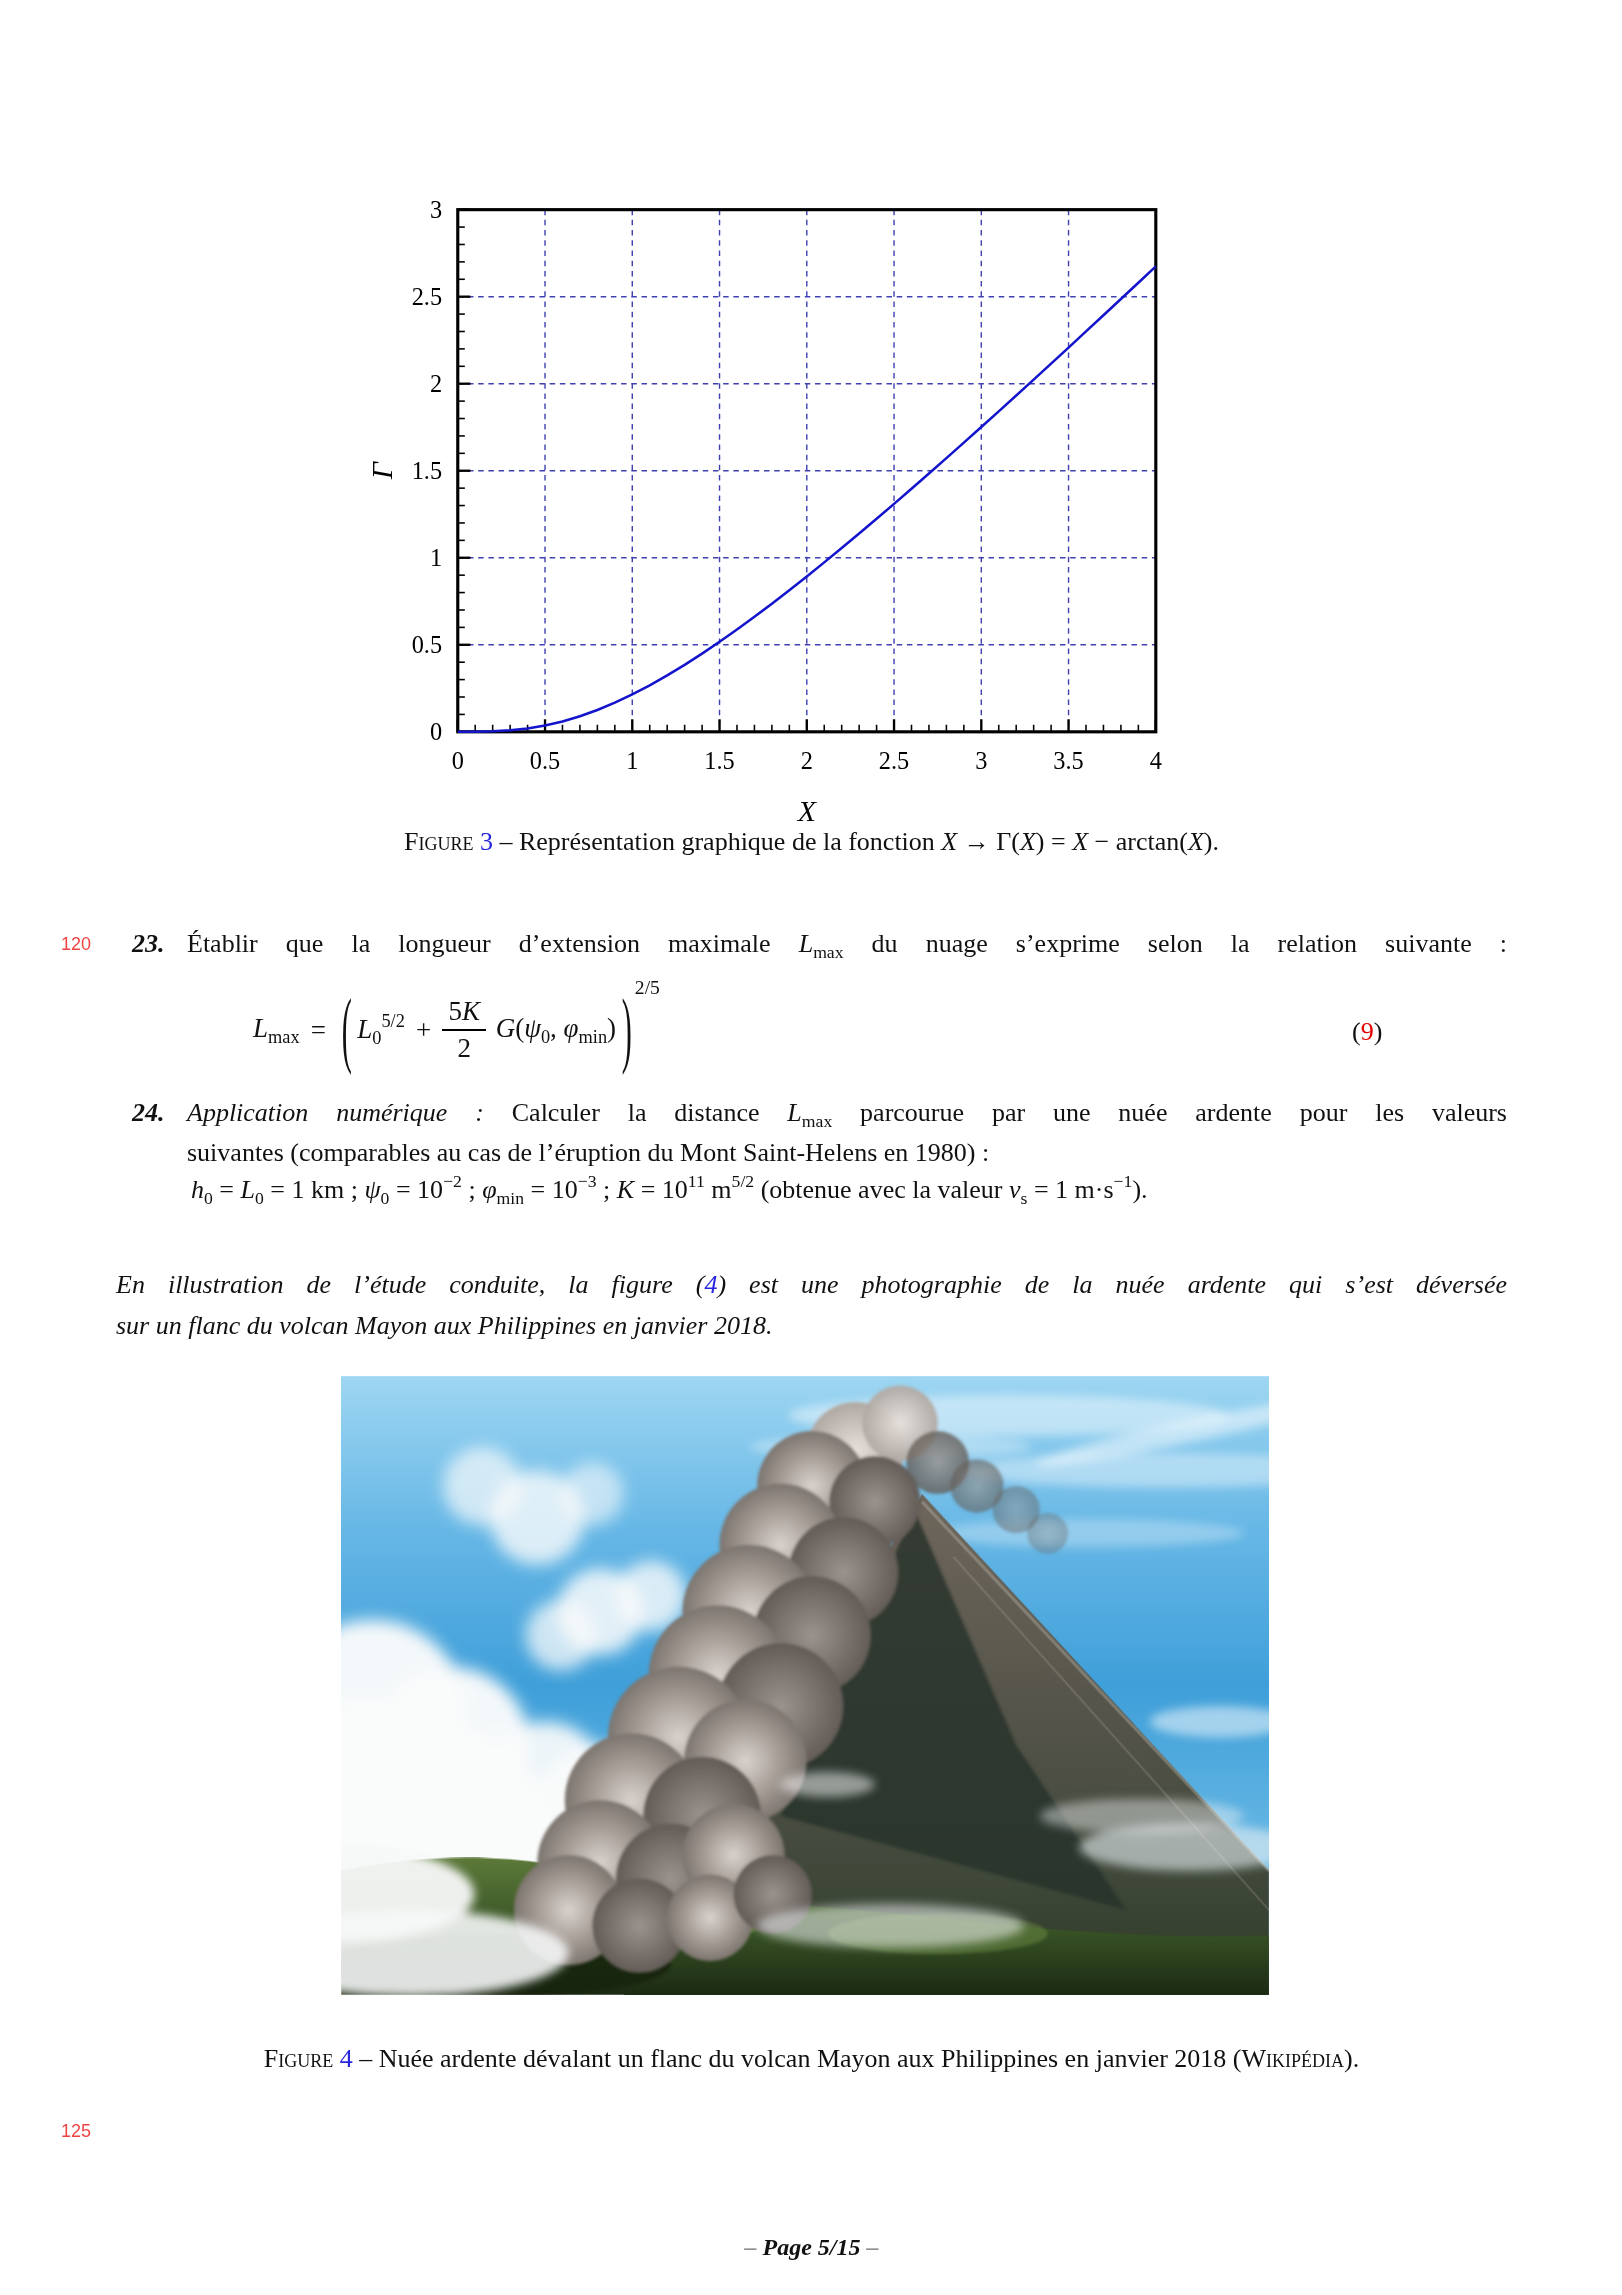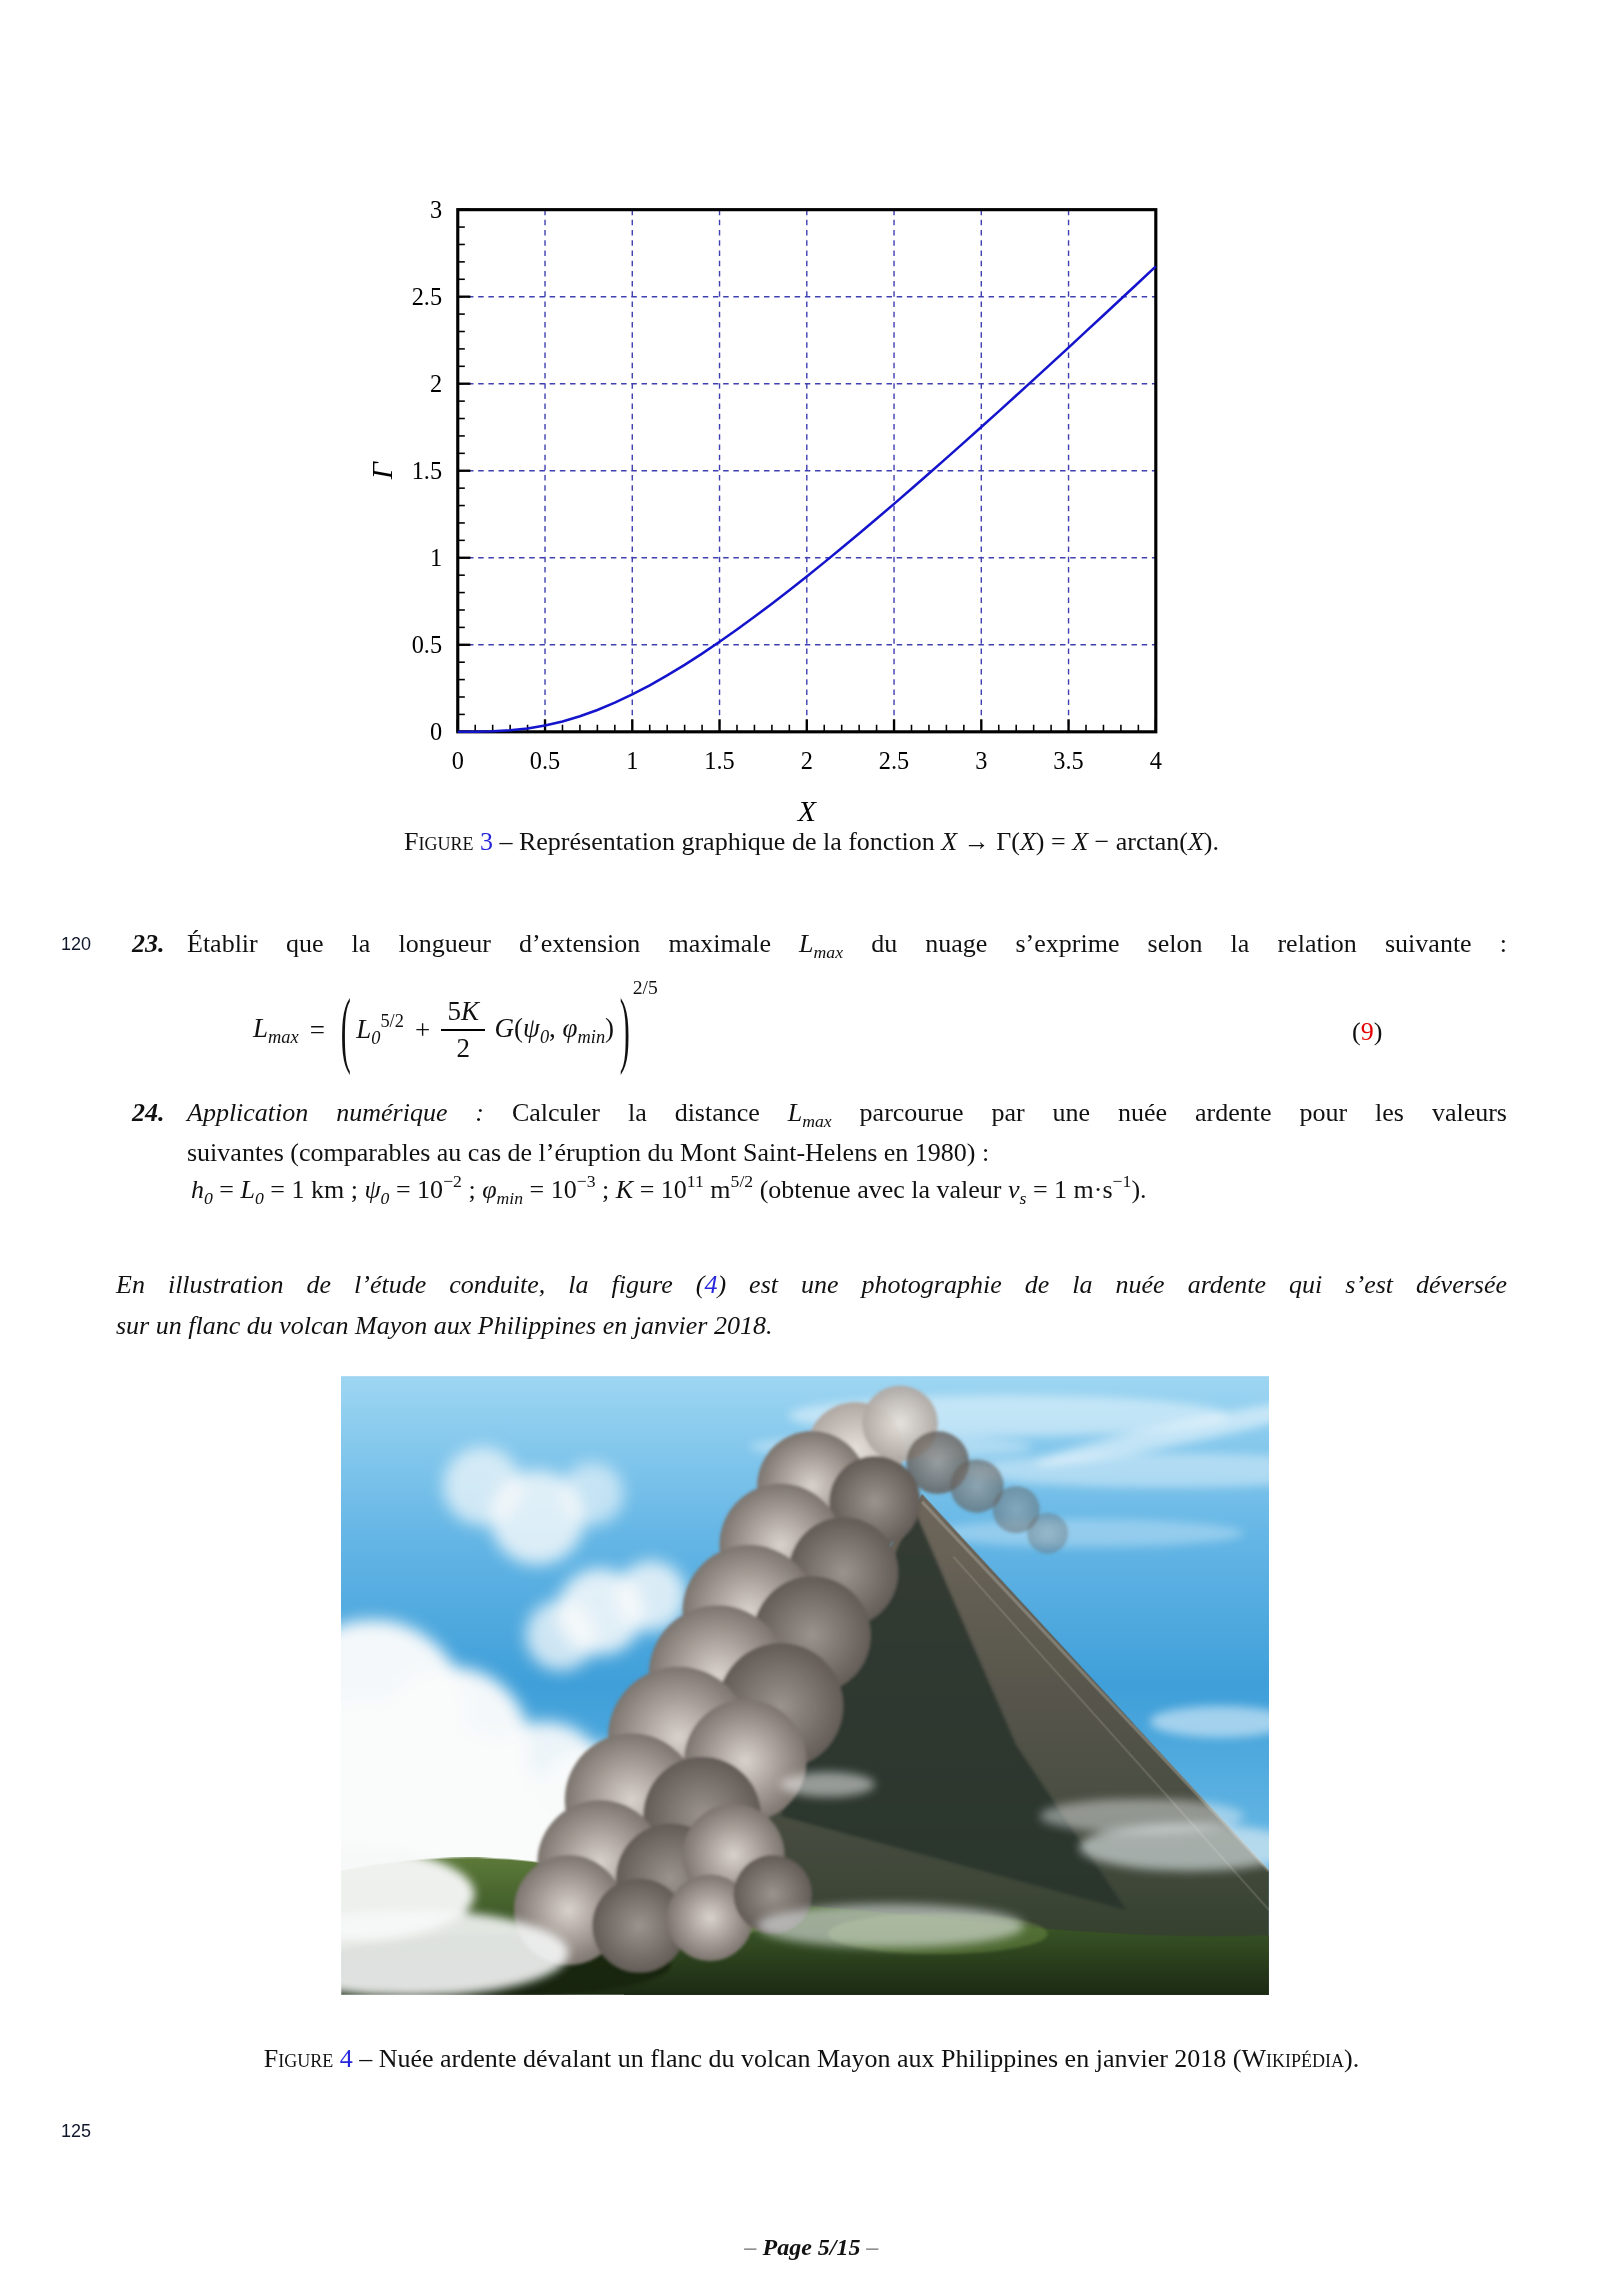--- a/index.html
+++ b/index.html
@@ -2,35 +2,35 @@
 <html style="font-size:12.6px"><head>
 <meta charset="utf-8">
 <style>
   html,body { margin:0; padding:0; }
   body {
     position:relative; width:1623px; height:2295px; background:#ffffff;
     font-family:"Liberation Serif","DejaVu Serif",serif; color:#111;
     overflow:hidden;
   }
   .abs { position:absolute; }
-  .lineno { position:absolute; left:61px; font-family:"Liberation Sans","DejaVu Sans",sans-serif; font-size:18px; color:#0f172a; }
+  .lineno { position:absolute; left:61px; font-family:"Liberation Sans","DejaVu Sans",sans-serif; font-size:18px; color:#ef4444; }
   .caption { position:absolute; left:0; width:1623px; text-align:center; font-size:26px; }
   .qnum { position:absolute; font-weight:bold; font-size:26px;font-style:italic; }
   .qline { position:absolute; font-size:26px; white-space:normal; }
   .jline { text-align:justify; text-align-last:justify; }
   .note-line { font-style:italic; }
   .footer { position:absolute; left:0; width:1623px; text-align:center; font-size:24px; font-style:italic;font-weight:bold; }
 
   
   .rt-i  { font-style:italic; }
   .rt-sc { font-variant:small-caps; }
   .rt-blue { color:#2626dd; }
   .rt-red  { color:#e60000; }
   .rt-gray { color:#8f8f8f; }
-  .rt-sub { font-size:68%; vertical-align:-0.32em;font-style:italic; }
+  .rt-sub { font-size:68%; vertical-align:-0.32em; }
   .rt-sup { font-size:68%; vertical-align:0.62em;margin-top:26px; }
 
   
   .eq { position:absolute; left:253px; top:978px; height:104px; display:flex; align-items:center; font-size:27px; }
   .eq .eqi { display:inline-block; }
   .eq .eqop { margin:0 11px; }
   .bigparen { display:inline-block; transform:scaleY(3.05) scaleX(1.08); transform-origin:center; font-size:28px; margin:0 5.5px; font-weight:400; }
   .frac { display:inline-flex; flex-direction:column; align-items:center; margin:0 9.4px 0 0; }
   .frac .num { padding:0 6.3px 1.6px 6.3px; border-bottom:2px solid #000; line-height:1.15; }
   .frac .den { padding-top:1.6px; line-height:1.15; }

